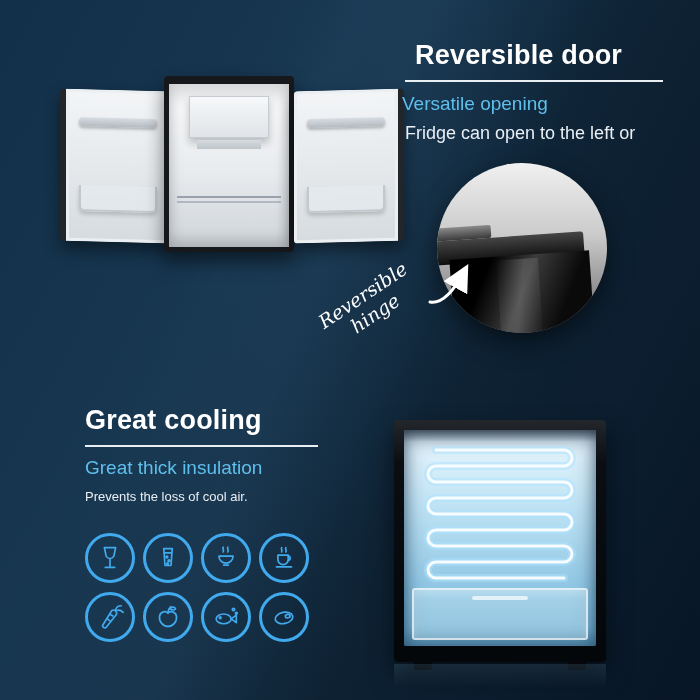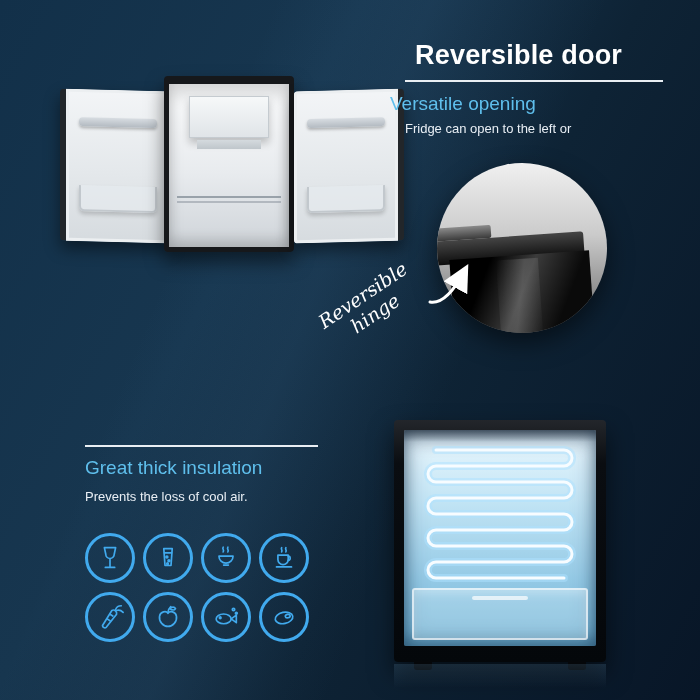--- a/index.html
+++ b/index.html
@@ -15,25 +15,25 @@
   .page::before{
     content:"";position:absolute;inset:0;
     background:linear-gradient(112deg,transparent 28%,rgba(90,150,200,0.10) 44%,transparent 62%);
     pointer-events:none;
   }
 
   
   .title{position:absolute;color:#ffffff;font-weight:bold;font-size:27px;letter-spacing:.2px;}
   .rule{position:absolute;height:2px;background:#e9eef3;}
   .subtitle{position:absolute;color:#5fbfec;font-size:19px;}
-  .body-text{position:absolute;color:#e9eff5;font-size:13px;line-height:1.45;}
+  .body-text{position:absolute;color:#e9eff5;font-size:18px;line-height:1.45;}
 
   #title-reversible{left:415px;top:40px;}
   #rule-reversible{left:405px;top:80px;width:258px;}
-  #subtitle-reversible{left:390px;top:93px;}
+  #subtitle-reversible{left:402px;top:93px;}
   #body-reversible{left:405px;top:120px;}
 
   #title-cooling{left:85px;top:405px;}
   #rule-cooling{left:85px;top:445px;width:233px;}
   #subtitle-cooling{left:85px;top:457px;}
   #body-cooling{left:85px;top:488px;font-size:13px;}
 
   
   .fridge{position:absolute;left:58px;top:76px;width:342px;height:180px;}
   .door{
@@ -194,20 +194,21 @@
   </div>
   <svg class="arrow-svg" viewBox="0 0 46 46">
     <defs>
       <marker id="ah" markerWidth="9" markerHeight="9" refX="6" refY="4.5" orient="auto">
         <path d="M0 0 L9 4.5 L0 9 z" fill="#ffffff"></path>
       </marker>
     </defs>
     <path d="M4 40 Q 20 43 38 10" fill="none" stroke="#ffffff" stroke-width="3" stroke-linecap="round" marker-end="url(#ah)"></path>
   </svg>
 
+  <div class="title" id="title-cooling">Great cooling</div>
   <div class="rule" id="rule-cooling"></div>
   <div class="subtitle" id="subtitle-cooling">Great thick insulation</div>
   <div class="body-text" id="body-cooling">Prevents the loss of cool air.</div>
 
   <div class="icons">
     <div class="icon-circle">
       <svg width="30" height="30" viewBox="0 0 32 32" fill="none" stroke="#41aaee" stroke-width="1.8" stroke-linecap="round" stroke-linejoin="round">
         <path d="M10 5h12l-1.5 7a4.5 4.5 0 0 1-9 0z"></path>
         <line x1="16" y1="17" x2="16" y2="25"></line>
         <line x1="11" y1="26" x2="21" y2="26"></line>

